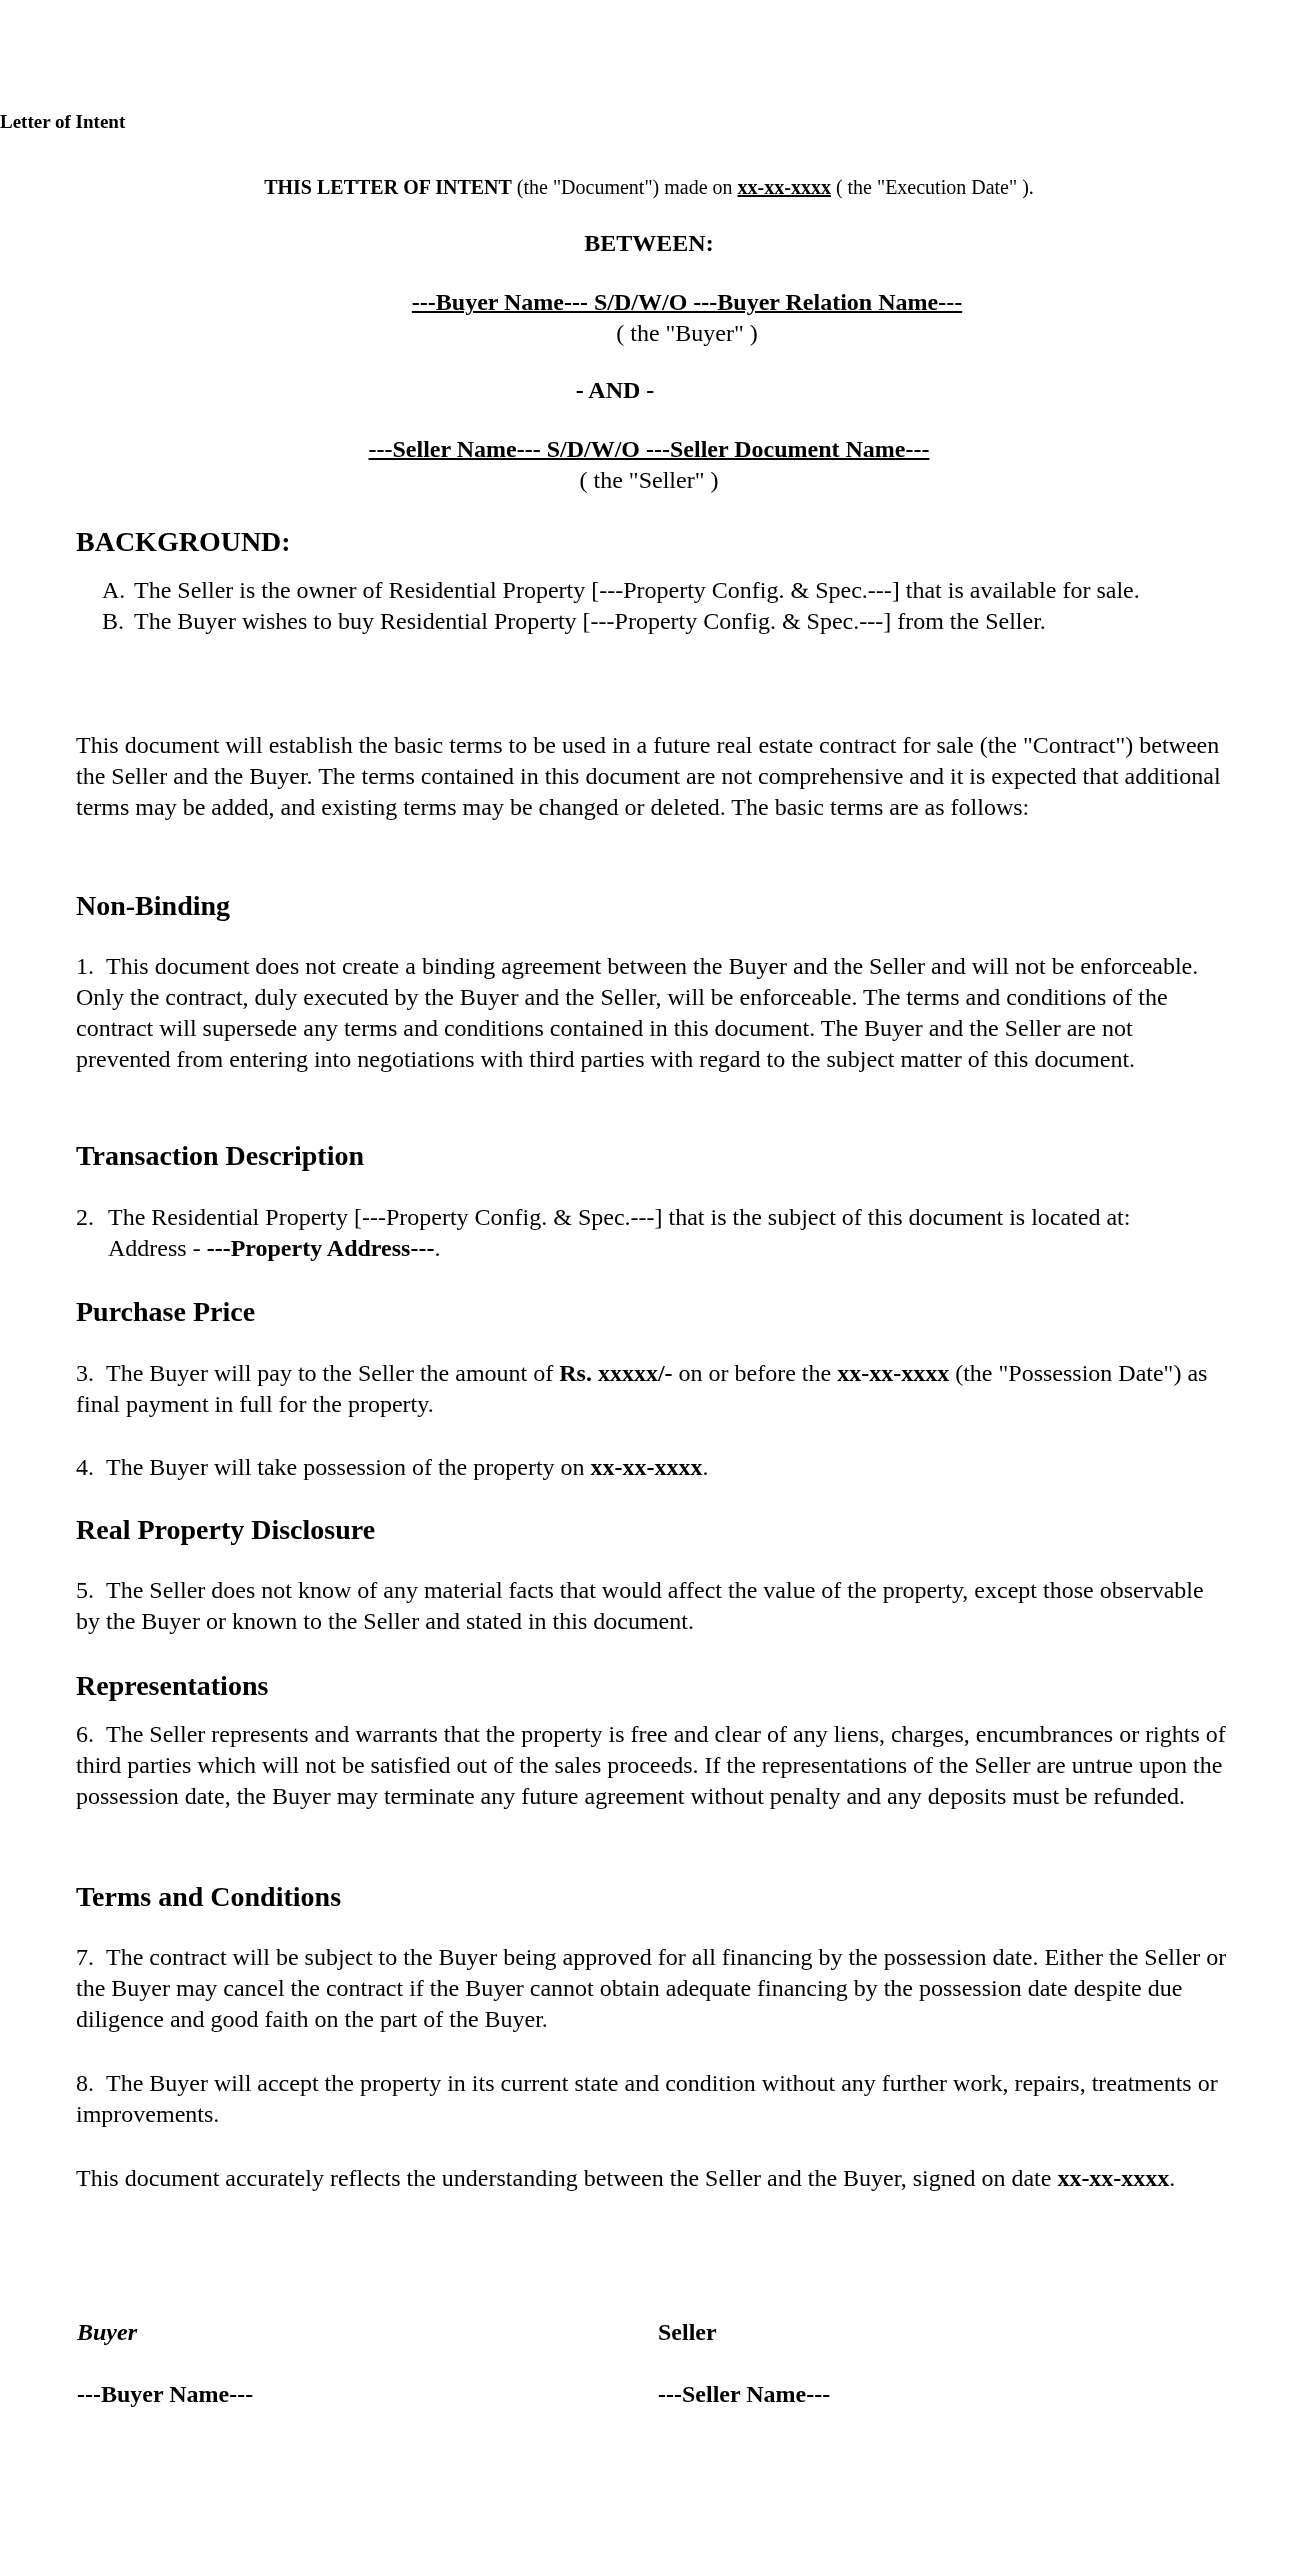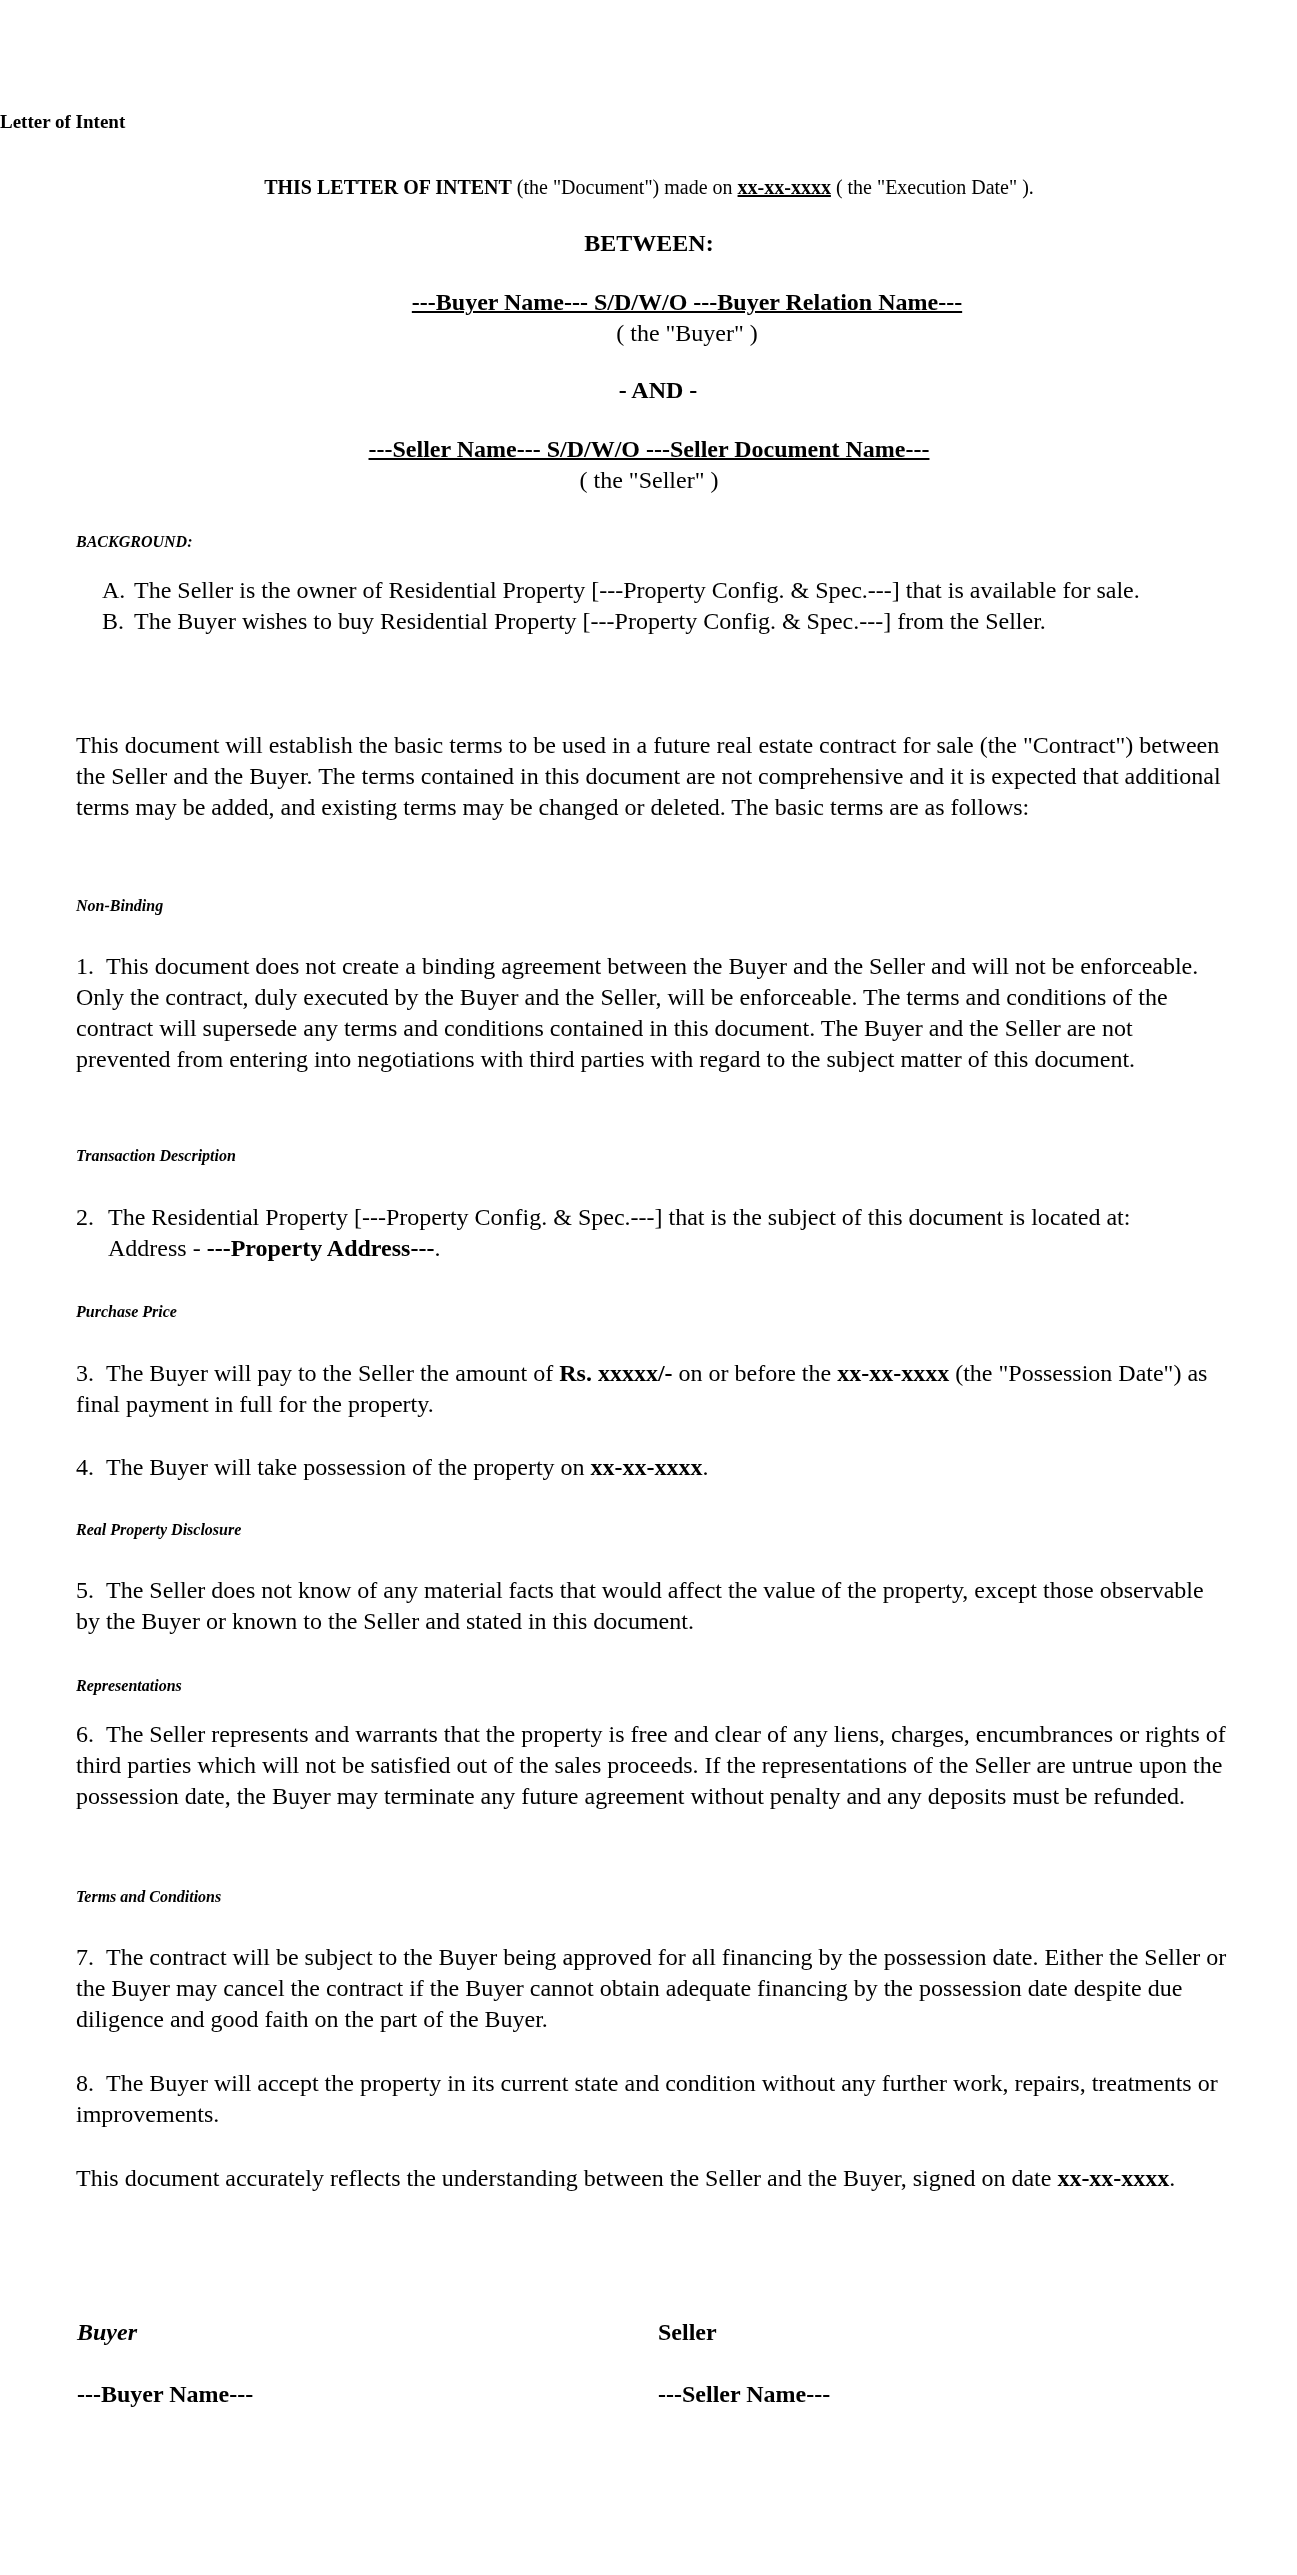--- a/index.html
+++ b/index.html
@@ -7,25 +7,25 @@
       width: 1298px; height: 2576px; position: relative; overflow: hidden;
       font-family: "Liberation Serif", "DejaVu Serif", serif;
       color: #000000;
     }
     .body-text { font-size: 24px; line-height: 31px; }
     .title { position: absolute; left: 0; width: 1298px; top: 111px; font-size: 19px; font-weight: bold; text-align: left; }
     .intro { position: absolute; left: 0; width: 1298px; top: 172px; font-size: 20px; text-align: center; line-height: 31px; }
     .between { position: absolute; left: 0; width: 1298px; top: 230px; font-size: 24px; font-weight: bold; text-align: center; }
     .party { position: absolute; left: 0; width: 1298px; font-size: 24px; text-align: center; line-height: 31px; }
     .party .name { font-weight: bold; text-decoration: underline; text-decoration-thickness: 1.6px; }
-    .and { position: absolute; left: 0; width: 1230px; top: 377px; font-size: 24px; font-weight: bold; text-align: center; margin-left: 43px; }
+    .and { position: absolute; left: 0; width: 1230px; top: 377px; font-size: 24px; font-weight: bold; text-align: center; }
     b, .b { font-weight: bold; }
     u { text-decoration-thickness: 1.6px; }
     .abs { position: absolute; left: 76px; width: 1157px; }
-    .heading { font-size: 16px; font-weight: bold; line-height: 31px; font-style: italic; }
+    .heading { font-size: 28px; font-weight: bold; line-height: 31px; }
     .bg-list { position: absolute; left: 76px; width: 1151px; top: 575px; font-size: 24px; line-height: 31px; }
     .bg-item { display: flex; }
     .bg-marker { width: 32px; flex: none; padding-left: 26px; }
     .bg-text { flex: 1; padding-right: 21px; }
     .hang { display: flex; }
     .hang .num { width: 32px; flex: none; }
     .sig { position: absolute; font-size: 24px; font-weight: bold; }
   </style>
 </head>
 <body>

